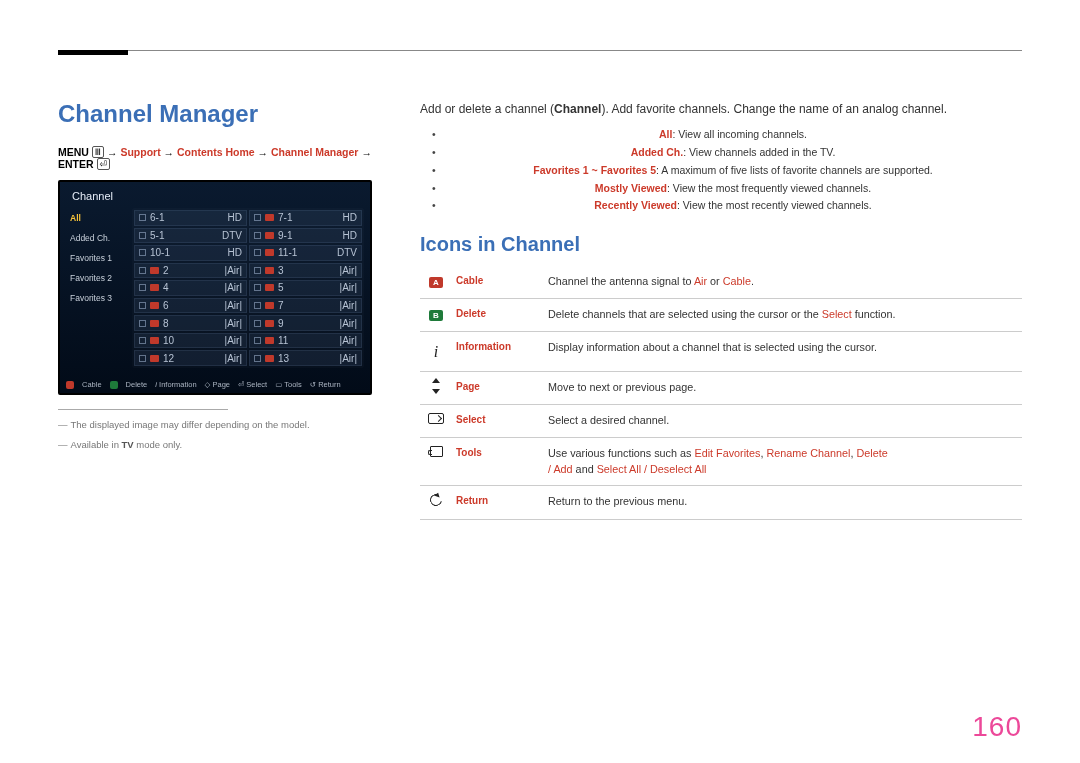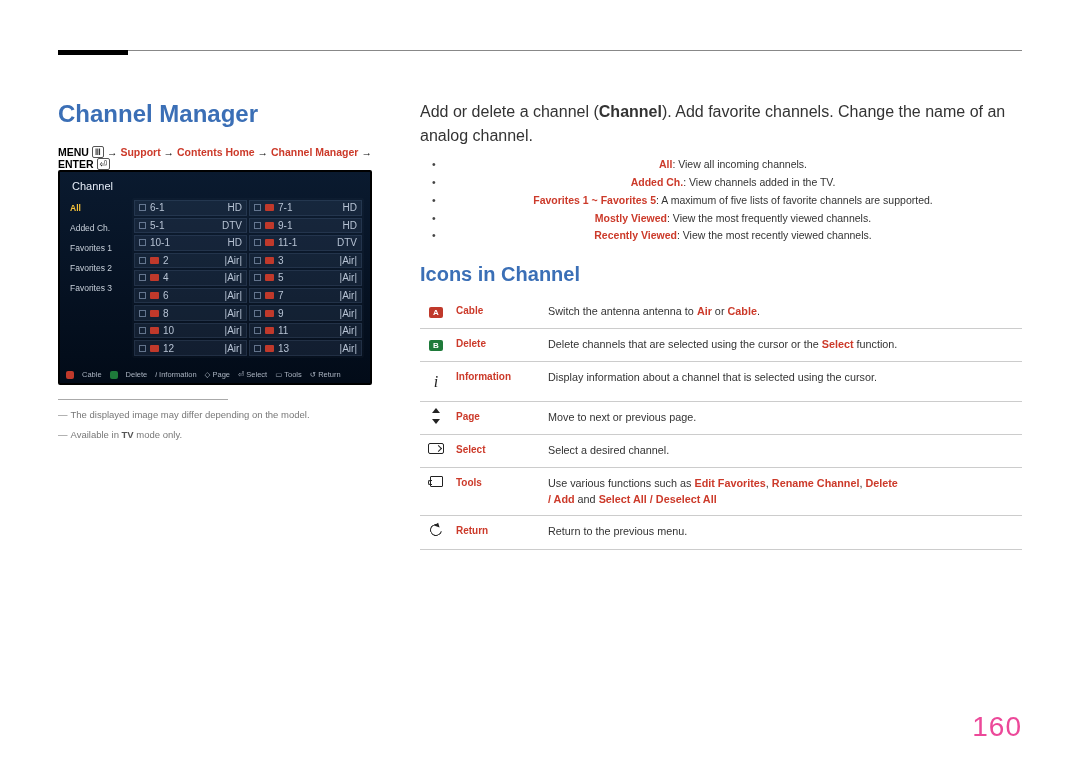--- a/index.html
+++ b/index.html
@@ -26,21 +26,21 @@
   }
   .cols { display: flex; gap: 42px; margin-top: 42px; }
   .left { width: 320px; flex: 0 0 320px; }
   .right { flex: 1; }
   h1.title {
     color: #3b6fb6;
     font-size: 24px;
     font-weight: 600;
     margin-bottom: 18px;
   }
-  .breadcrumb { font-size: 10.5px; font-weight: 700; color: #000; }
+  .breadcrumb { font-size: 10.5px; font-weight: 700; color: #000; margin-bottom: 10px; }
   .breadcrumb .red { color: #cc3a2a; }
   .breadcrumb .sym { display:inline-block; border:1px solid #555; border-radius:2px; font-size:9px; padding:0 2px; line-height:10px; vertical-align:1px; font-weight:400;}
   .tv-frame {
     width: 314px; height: 215px;
     background: linear-gradient(#0a1a2f,#020b18);
     border-radius: 2px;
     color: #cfd7e2;
     padding: 6px;
     font-size: 8px;
     position: relative;
@@ -56,33 +56,33 @@
   .tv-cell .cb { width:7px; height:7px; border:1px solid rgba(180,200,230,0.5); display:inline-block; flex:0 0 7px;}
   .tv-cell .badge-a { width:9px; height:7px; background:#c0392b; border-radius:1px; flex:0 0 9px;}
   .tv-cell .num { flex:0 0 22px; }
   .tv-footer { position:absolute; left:6px; right:6px; bottom:4px; display:flex; gap:8px; align-items:center; font-size:7.5px; color:#aab3c0;}
   .dot-r{width:8px;height:8px;background:#c0392b;border-radius:2px;display:inline-block;}
   .dot-g{width:8px;height:8px;background:#1e7a3a;border-radius:2px;display:inline-block;}
   .hr-short { width: 170px; border-top:1px solid #aaa; margin:14px 0 8px; }
   .footnote { font-size:9.5px; color:#777; margin-bottom:6px; line-height:1.5; }
   .footnote .dash { color:#888; margin-right:3px;}
   .footnote b { color:#555; font-weight:700;}
-  .intro { font-size:16px; color:#333; line-height:1.5; margin-bottom:8px;}
+  .intro { font-size:12px; color:#333; line-height:1.5; margin-bottom:8px;}
   .intro b { font-weight:700; }
   ul.bullets { list-style:none; margin: 4px 0 18px 12px; }
   ul.bullets li { font-size:10.5px; color:#333; line-height:1.7; position:relative; padding-left:12px;text-align:center;}
   ul.bullets li:before { content:"•"; position:absolute; left:0; color:#444;}
   ul.bullets li b.red { color:#cc3a2a; font-weight:700;}
   h2.sub { color:#3b6fb6; font-size:20px; font-weight:600; margin:8px 0 10px;}
   table.icons { width:100%; border-collapse:collapse; font-size:10.8px; }
   table.icons th { text-align:left; font-weight:700; padding:6px 4px; border-bottom:1.5px solid #222; }
   table.icons td { padding:8px 4px; border-bottom:1px solid #ccc; vertical-align:top; line-height:1.45;}
   table.icons td.iconcell { width:32px; text-align:center; }
   table.icons td.lbl { width:92px; color:#cc3a2a; font-weight:700; font-size:10px;}
-  table.icons td .red { color:#cc3a2a; font-weight:700;}
+  table.icons td .red { color:#cc3a2a; font-weight:400;}
   .sq-a{display:inline-block;width:14px;height:11px;background:#c0392b;color:#fff;font-size:8px;line-height:11px;text-align:center;border-radius:2px;font-weight:700;}
   .sq-b{display:inline-block;width:14px;height:11px;background:#1e7a3a;color:#fff;font-size:8px;line-height:11px;text-align:center;border-radius:2px;font-weight:700;}
   .ico-i{font-size:16px;font-style:italic;font-family:Georgia,serif;color:#222;}
   .ico-page{display:inline-block;width:12px;height:12px;position:relative;}
   .ico-page:before{content:"";position:absolute;left:2px;top:-2px;border-left:4px solid transparent;border-right:4px solid transparent;border-bottom:5px solid #222;}
   .ico-page:after{content:"";position:absolute;left:2px;bottom:-2px;border-left:4px solid transparent;border-right:4px solid transparent;border-top:5px solid #222;}
   .ico-enter{display:inline-block;width:16px;height:11px;border:1.3px solid #222;border-radius:2px;position:relative;}
   .ico-enter:after{content:"";position:absolute;right:2px;top:2px;width:4px;height:4px;border-right:1.3px solid #222;border-bottom:1.3px solid #222;transform:rotate(-45deg);}
   .ico-tools{display:inline-block;width:13px;height:11px;border:1.3px solid #222;border-radius:1px;position:relative;}
   .ico-tools:before{content:"";position:absolute;left:-3px;top:3px;width:3px;height:3px;border:1.3px solid #222;border-right:none;border-radius:2px 0 0 2px;}
@@ -265,21 +265,21 @@
         <li><b class="red">Recently Viewed</b>: View the most recently viewed channels.</li>
       </ul>
 
     <h2 class="sub">Icons in Channel</h2>
 
     <table class="icons">
       <tbody>
       <tr>
         <td class="iconcell"><span class="sq-a">A</span></td>
         <td class="lbl">Cable</td>
-        <td><span>Switch the antenna antenna to </span><span class="red">Air</span><span> or </span><span class="red">Cable</span><span>.</span></td>
+        <td><span>Channel the antenna signal to </span><span class="red">Air</span><span> or </span><span class="red">Cable</span><span>.</span></td>
       </tr>
       <tr>
         <td class="iconcell"><span class="sq-b">B</span></td>
         <td class="lbl">Delete</td>
         <td><span>Delete channels that are selected using the cursor or the </span><span class="red">Select</span><span> function.</span></td>
       </tr>
       <tr>
         <td class="iconcell"><span class="ico-i">i</span></td>
         <td class="lbl">Information</td>
         <td>Display information about a channel that is selected using the cursor.</td>

